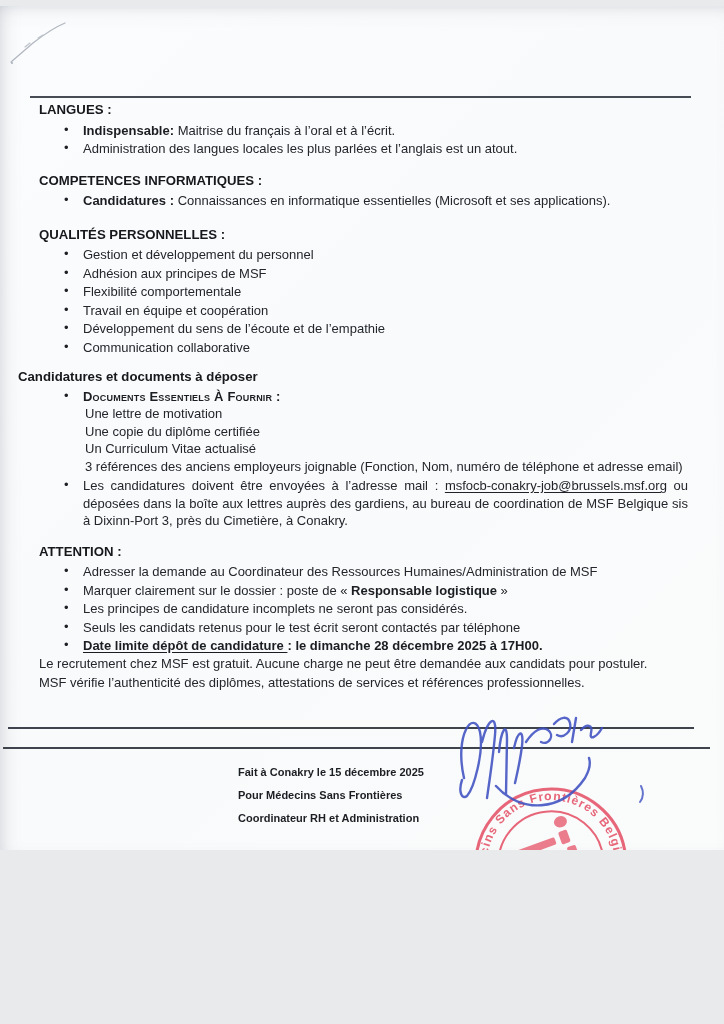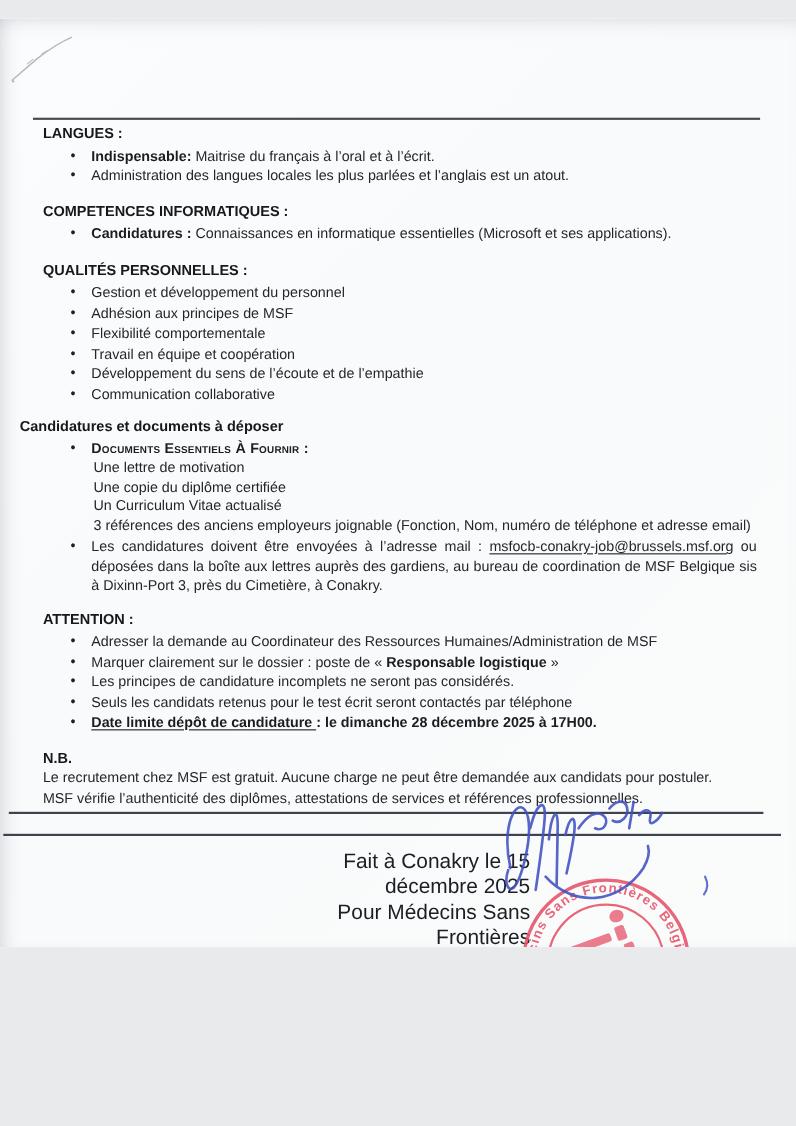--- a/index.html
+++ b/index.html
@@ -1,20 +1,20 @@
 <!DOCTYPE html>
 <html><head>
 <meta charset="utf-8">
 <style>
   * { box-sizing: border-box; }
   html,body { margin:0; padding:0; background:#e8eaec; }
   .page {
     position: relative;
     width: 724px; height: 844px;
-    margin: 17px auto;
+    margin: 6px auto;
     background: linear-gradient(135deg, #fbfcfd 0%, #f9fafb 45%, #fafbfb 100%);
     box-shadow: inset 14px 0 22px -18px rgba(110,120,135,.45), inset 0 14px 22px -18px rgba(110,120,135,.35);
     overflow: hidden;
     font-family: "Liberation Sans", "DejaVu Sans", sans-serif;
     font-size: 13px; line-height: 17.5px;
     color: #23262b;
   }
   .topline { position:absolute; left:30px; right:33px; top:90px; height:2px; background:#474c54; }
   .col { position:absolute; left:39px; right:36px; top:95px; }
   .sec-h { margin:0; font-size:13.2px; font-weight:bold; color:#16181c; line-height:17.5px; }
@@ -26,22 +26,22 @@
   .b { font-weight: bold; color:#1a1d21; }
   .smallcaps { font-variant: small-caps; font-weight: bold; color:#1a1d21; letter-spacing:.2px; }
   .u { text-decoration: underline; text-underline-offset: 2px; }
   .email { text-decoration: underline; text-underline-offset: 2px; color:#1f2226; }
   .mt14 { margin-top:14px; } .mt16 { margin-top:16px; } .mt12 { margin-top:12px; } .mt13 { margin-top:13px; }
   .nb-line { margin-top:0; }
   p { margin:0; }
   .hline { position:absolute; height:2px; background:#3f444c; }
   .hline1 { left:8px; right:30px; top:721px; }
   .hline2 { left:3px; right:14px; top:741px; }
-  .sigblock { position:absolute; left:238px; top:755px; width:244px; text-align:right;
-              font-weight:normal; font-size:19px; line-height:23px; color:#1b1e22; }
+  .sigblock { position:absolute; left:238px; top:755px; width:244px; text-align:left;
+              font-weight:bold; font-size:11px; line-height:23px; color:#1b1e22; }
   .stamp { position:absolute; left:470px; top:777px; width:162px; height:162px; }
   .signature { position:absolute; left:436px; top:694px; width:222px; height:130px; }
   .pencil { position:absolute; left:5px; top:10px; width:72px; height:56px; }
   svg text { font-family:"Liberation Sans","DejaVu Sans",sans-serif; }
 </style>
 </head>
 <body>
 
 <div class="page">
 
@@ -126,21 +126,20 @@
     </div>
     <div class="li">
       <span class="dot">•</span>
       <p>Seuls les candidats retenus pour le test écrit seront contactés par téléphone</p>
     </div>
     <div class="li">
       <span class="dot">•</span>
       <p class="b"><span class="u">Date limite dépôt de candidature </span><span>: le dimanche 28 décembre 2025 à 17H00.</span></p>
     </div>
 
-    <h3 class="sec-h" style="margin-top:15px;">N.B.</h3>
     <p class="nb-line">Le recrutement chez MSF est gratuit. Aucune charge ne peut être demandée aux candidats pour postuler.</p>
     <p class="nb-line" style="margin-top:1.5px;">MSF vérifie l’authenticité des diplômes, attestations de services et références professionnelles.</p>
   </div>
 
   <div class="hline hline1"></div>
   <div class="hline hline2"></div>
 
   <div class="sigblock">
     <div>Fait à Conakry le 15 décembre 2025</div>
     <div>Pour Médecins Sans Frontières</div>

